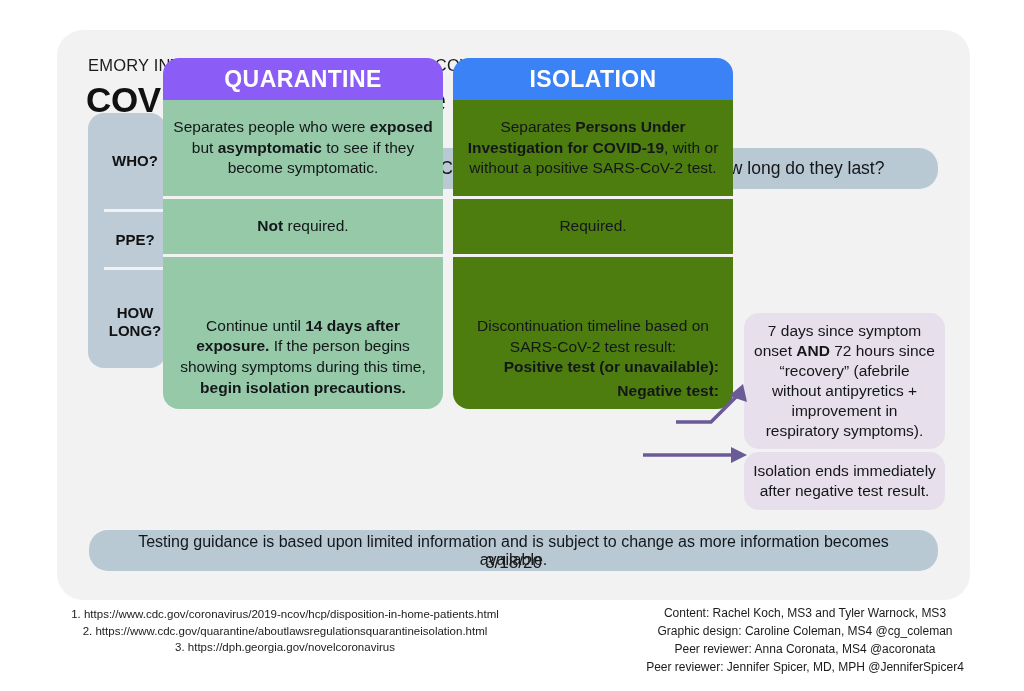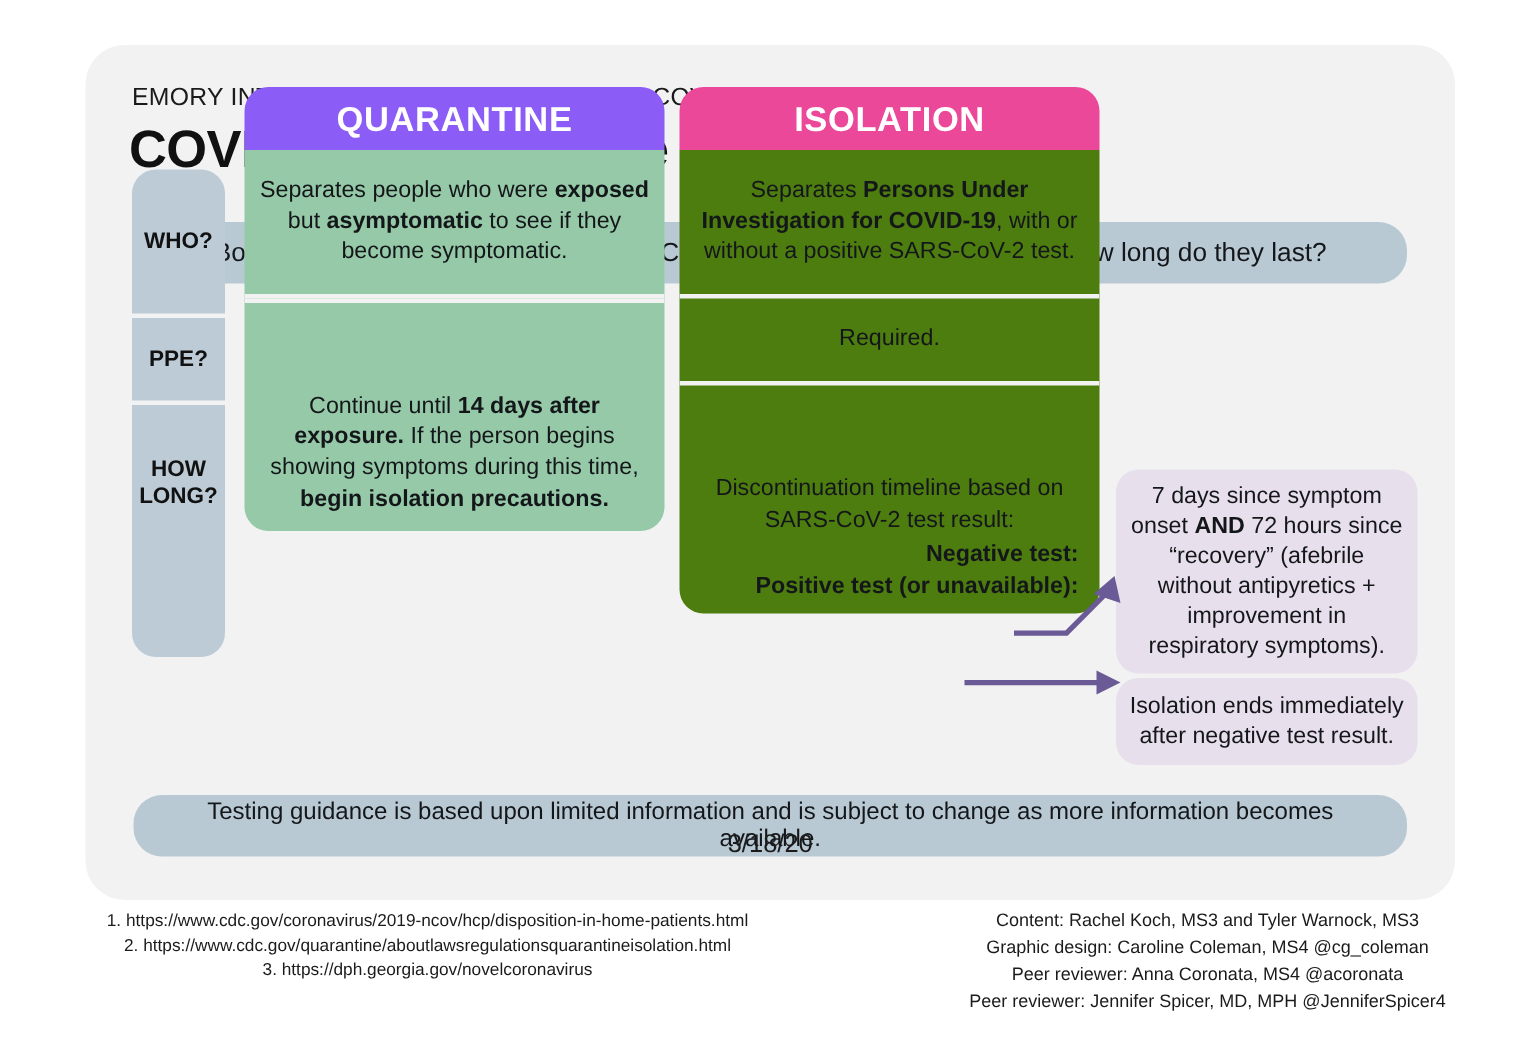--- a/index.html
+++ b/index.html
@@ -84,24 +84,25 @@
     font-size: 17px;
     color: #1b1b1b;
   }
 
   
   .rowlabels {
     position: absolute;
     left: 31px;
     top: 83px;
     width: 62px;
-    height: 325px;
+    height: 255px;
     background: #bccbd6;
     border-radius: 16px;
     overflow: hidden;
+    padding-left: 16px;
   }
   .rowlabel {
     width: 100%;
     display: flex;
     align-items: center;
     justify-content: center;
     text-align: center;
     font-size: 15px;
     font-weight: bold;
     color: #111;
@@ -130,21 +131,21 @@
     border-radius: 16px 16px 0 0;
     display: flex;
     align-items: center;
     justify-content: center;
     font-size: 23px;
     font-weight: bold;
     color: #ffffff;
     letter-spacing: .4px;
   }
   .col.quar .colhead { background: #8b5cf6; }
-  .col.iso  .colhead { background: #ec4899; }
+  .col.iso  .colhead { background: #3b82f6; }
 
   .colbody {
     border-radius: 0 0 16px 16px;
     overflow: hidden;
   }
   .col.quar .colbody { background: #96c9a8; }
   .col.iso  .colbody { background: #4d7c0f; }
 
   .cell {
     display: flex;
@@ -266,42 +267,45 @@
       </div>
     </div>
 
     <div class="col quar">
       <div class="colhead">QUARANTINE</div>
       <div class="colbody">
         <div class="cell c1">
             <span><span>Separates people who were </span><b>exposed</b><span> but </span><b>asymptomatic</b><span> to see if they become symptomatic.</span></span>
           </div>
         <div class="celldiv"></div>
+        <div class="cell c2">
+            <span><b>Not</b><span> required.</span></span>
+          </div>
         <div class="celldiv"></div>
         <div class="cell c3">
             <span><span>Continue until </span><b>14 days after exposure.</b><span> If the person begins showing symptoms during this time, </span><b>begin isolation precautions.</b></span>
           </div>
       </div>
     </div>
 
     <div class="col iso">
       <div class="colhead">ISOLATION</div>
       <div class="colbody">
         <div class="cell c1">
             <span><span>Separates </span><b>Persons Under Investigation for COVID-19</b><span>, with or without a positive SARS-CoV-2 test.</span></span>
           </div>
         <div class="celldiv"></div>
         <div class="cell c2">
             <span><span>Required.</span></span>
           </div>
         <div class="celldiv"></div>
         <div class="cell c3 right-align">
           <span class="ln">Discontinuation timeline based on SARS-CoV-2 test result:</span>
+          <span class="ln pos">Positive test (or unavailable):</span>
           <span class="ln neg">Negative test:</span>
-          <span class="ln pos">Positive test (or unavailable):</span>
         </div>
       </div>
     </div>
 
     <div class="callout one">
         <span><span>7 days since symptom onset </span><b>AND</b><span> 72 hours since “recovery” (afebrile without antipyretics + improvement in respiratory symptoms).</span></span>
       </div>
     <div class="callout two">
         <span><span>Isolation ends immediately after negative test result.</span></span>
       </div>

